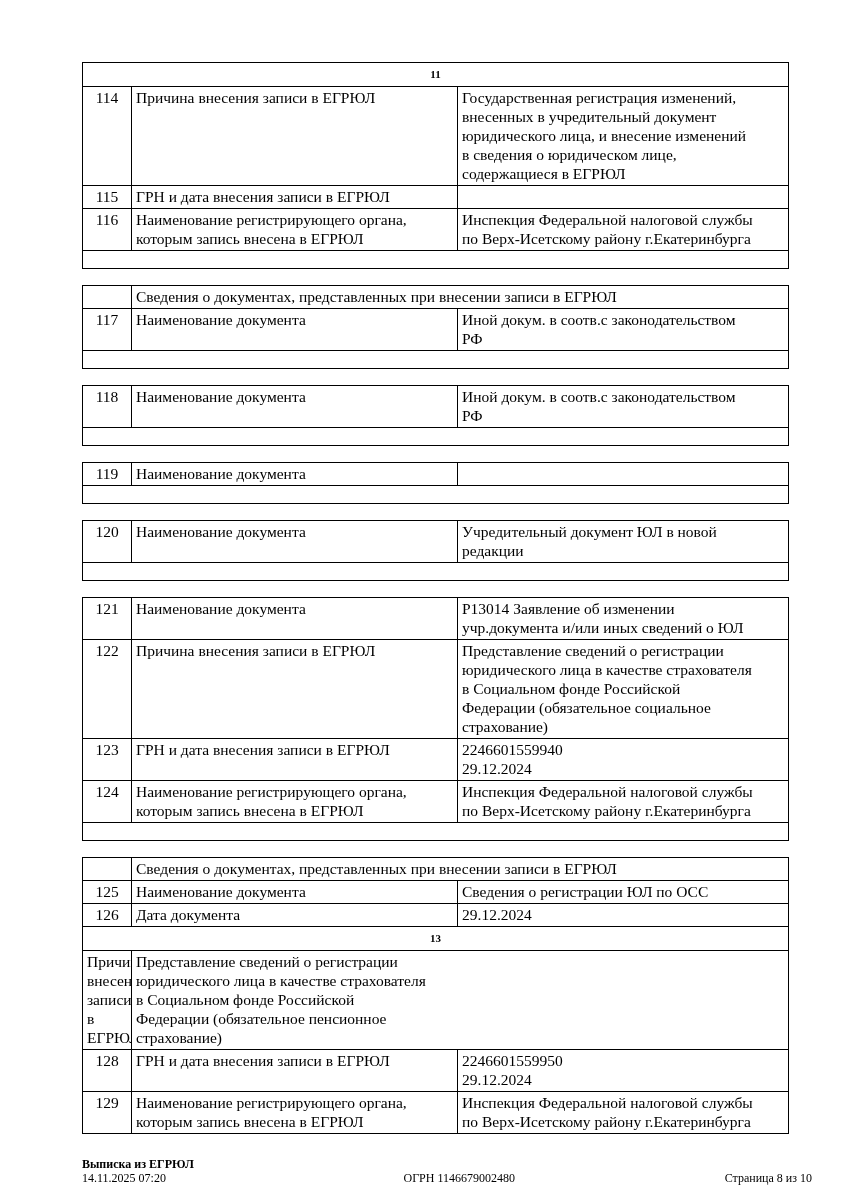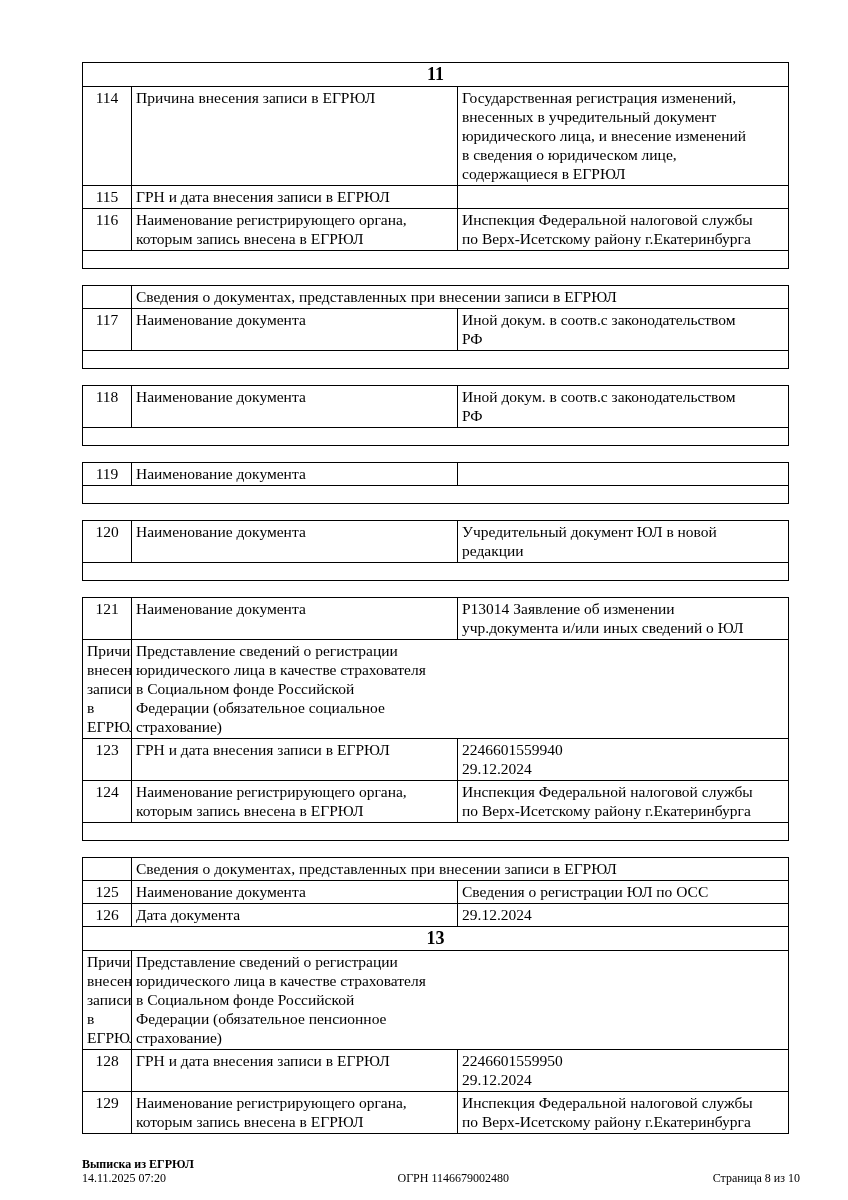--- a/index.html
+++ b/index.html
@@ -30,38 +30,38 @@
   }
   .trow.block-top { border-top: 1px solid #000; }
   .trow.gap-top { margin-top: 16px; }
   .trow.row-data { grid-template-columns: 49px 326px 1fr; }
   .trow.row-subheader { grid-template-columns: 49px 1fr; min-height: 22px; }
   .trow.row-section {
     grid-template-columns: 1fr;
     min-height: 21px;
     text-align: center;
     font-weight: bold;
-    font-size: 18px;
+    font-size: 11px;
     line-height: 20px;
   }
   .trow.row-spacer { grid-template-columns: 1fr; height: 18px; }
   .cell { padding: 1px 4px 2px 4px; white-space: pre-line; overflow: hidden; }
   .cell.c-num {
     border-right: 1px solid #000;
     text-align: center;
     padding: 1px 2px 2px 2px;
     white-space: normal;
   }
   .cell.c-label { border-right: 1px solid #000; }
   .cell.c-value { padding-right: 2px; }
   .cell.c-span { padding-left: 4px; }
   .page-footer {
     position: absolute;
     left: 82px;
-    right: 48px;
+    right: 36px;
     top: 1131px;
     display: flex;
     justify-content: space-between;
     align-items: flex-end;
     font-size: 12px;
     line-height: 14px;
   }
   .footer-left { text-align: left; }
   .footer-doc-type { font-weight: bold; }
   .footer-center { text-align: left; }
@@ -127,20 +127,21 @@
 редакции</div>
       </div>
       <div class="trow row-spacer"></div>
       <div class="trow row-data block-top gap-top">
         <div class="cell c-num">121</div>
         <div class="cell c-label">Наименование документа</div>
         <div class="cell c-value">Р13014 Заявление об изменении
 учр.документа и/или иных сведений о ЮЛ</div>
       </div>
       <div class="trow row-data">
+        <div class="cell c-num">122</div>
         <div class="cell c-label">Причина внесения записи в ЕГРЮЛ</div>
         <div class="cell c-value">Представление сведений о регистрации
 юридического лица в качестве страхователя
 в Социальном фонде Российской
 Федерации (обязательное социальное
 страхование)</div>
       </div>
       <div class="trow row-data">
         <div class="cell c-num">123</div>
         <div class="cell c-label">ГРН и дата внесения записи в ЕГРЮЛ</div>

